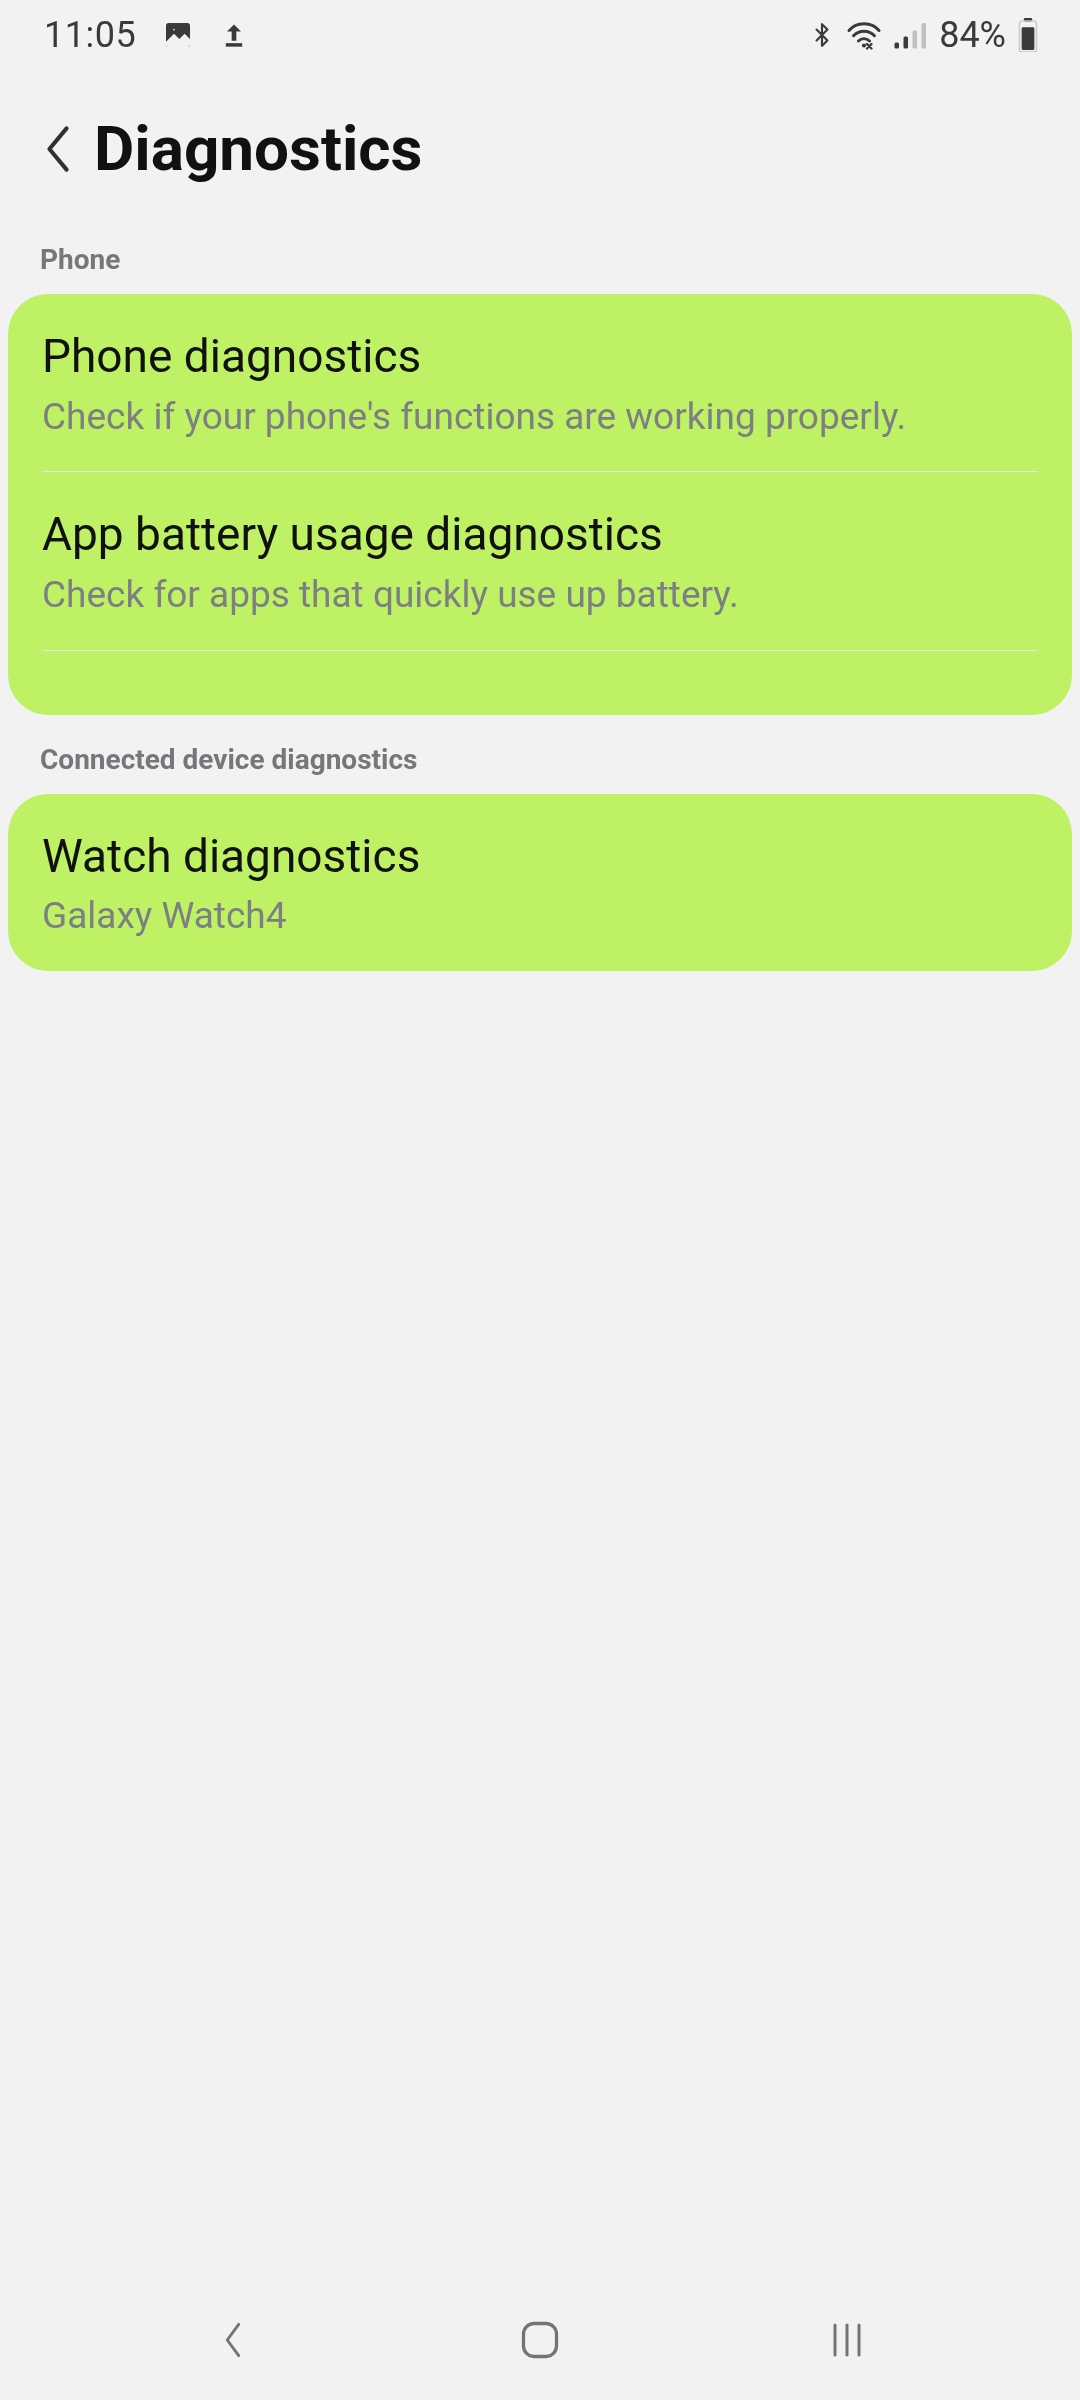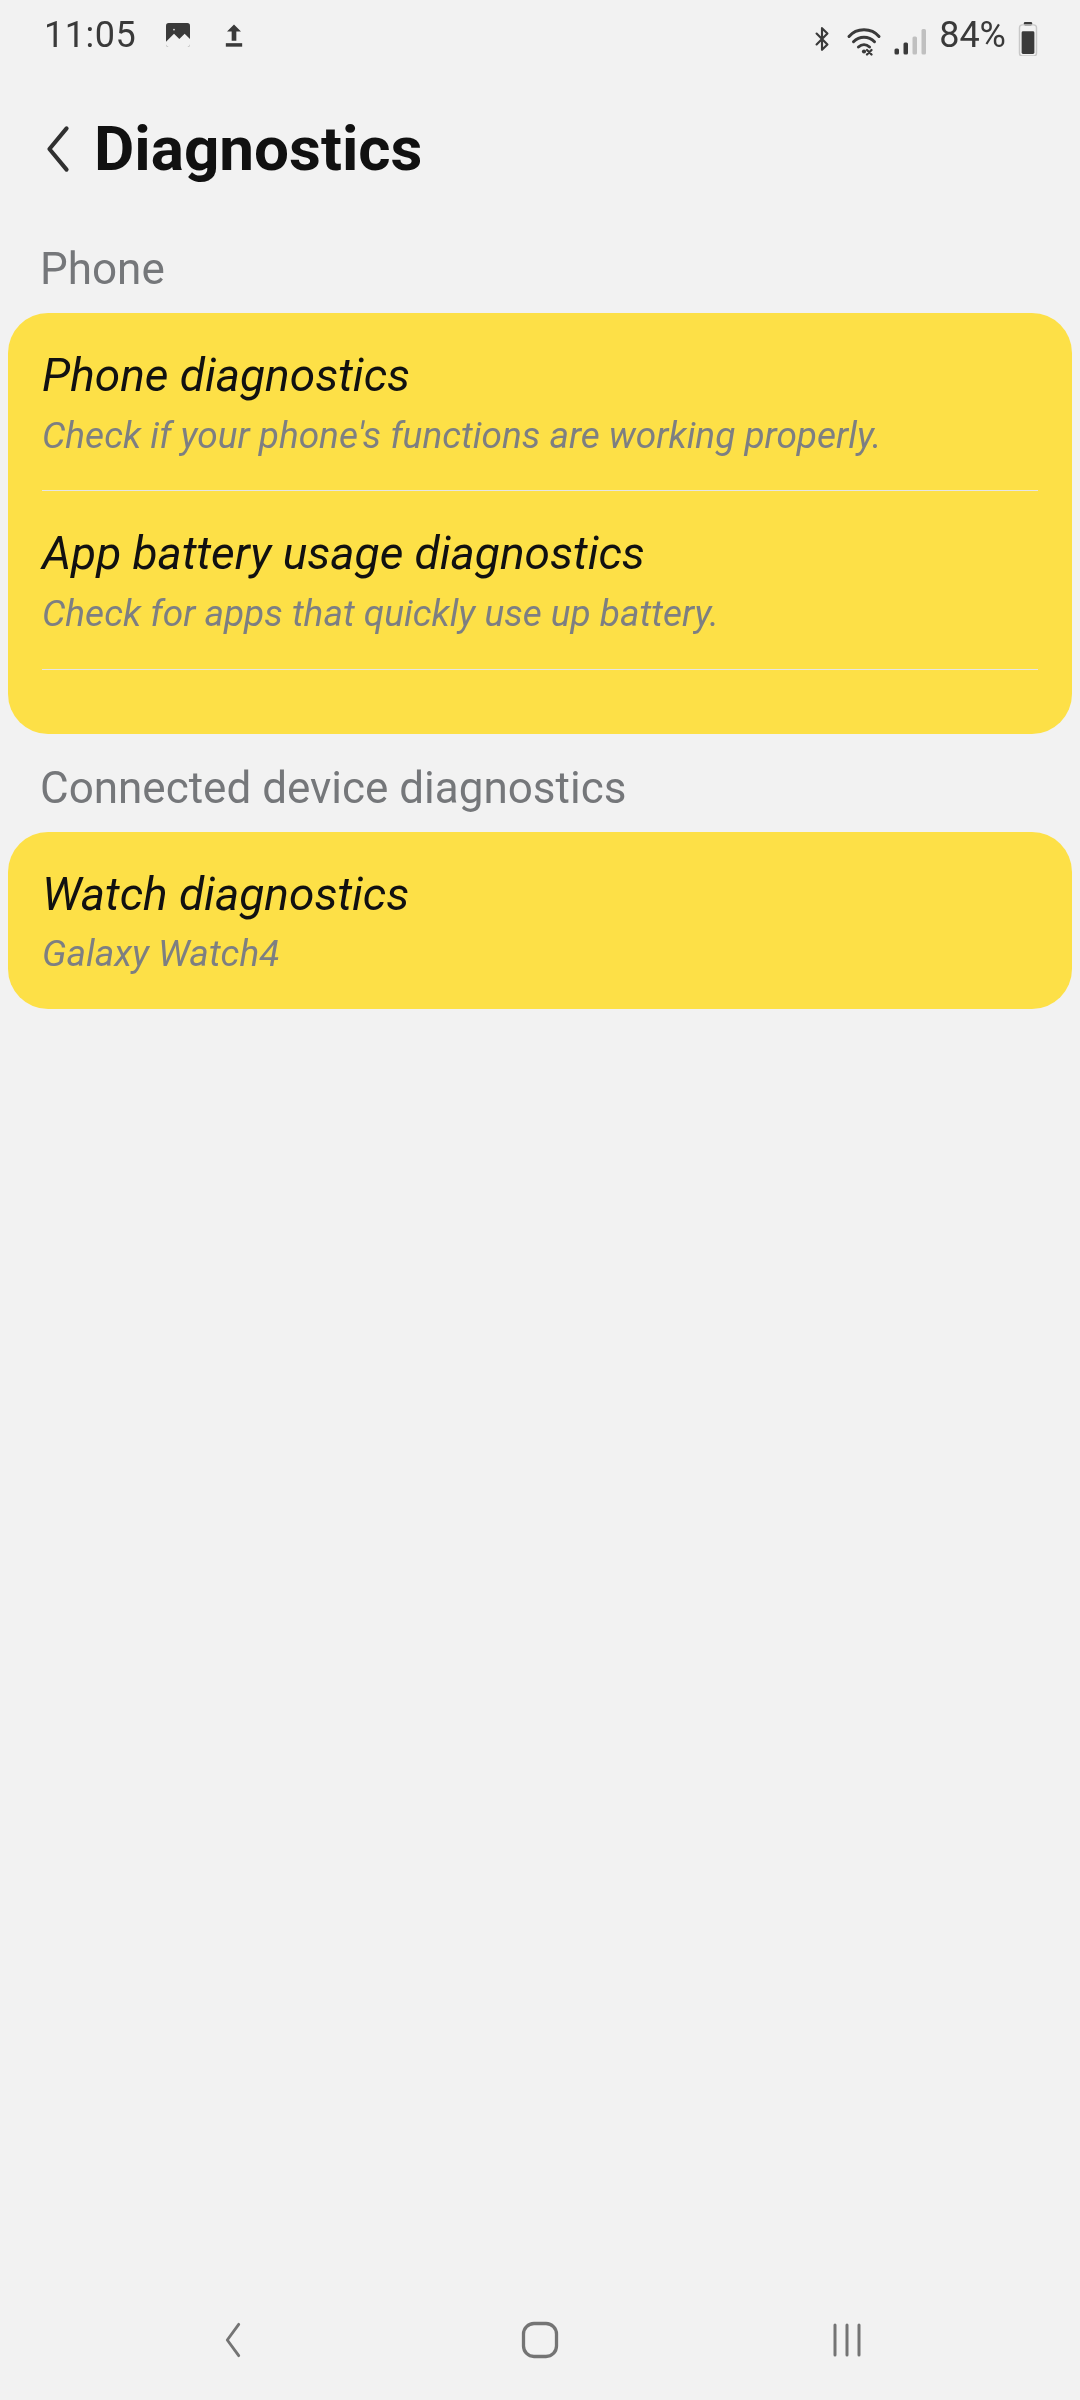--- a/index.html
+++ b/index.html
@@ -32,21 +32,21 @@
       font-size: 36px;
       color: #3a3a3a;
     }
     .status-left {
       display: flex;
       align-items: center;
       gap: 26px;
     }
     .status-right {
       display: flex;
-      align-items: flex-end;
+      align-items: center;
       gap: 10px;
     }
     .status-time {
       font-weight: 400;
       letter-spacing: 0.5px;
     }
     .battery-text {
       font-weight: 400;
     }
     .icon {
@@ -66,35 +66,34 @@
     }
     .back-btn {
       width: 40px;
       height: 60px;
       display: flex;
       align-items: center;
       justify-content: center;
     }
     
     .section-header {
-      font-size: 44px;
+      font-size: 28px;
       color: #75777a;
       padding: 8px 40px 18px 40px;
-      font-weight: 400;
+      font-weight: 700;
     }
     .section-header.second {
       padding-top: 28px;
       padding-bottom: 18px;
     }
     
     .card {
-      background: #fde047;
+      background: #bef264;
       border-radius: 40px;
       margin: 0 8px;
-      font-style: italic;
     }
     .item {
       padding: 34px 40px 30px 34px;
     }
     .item-title {
       font-size: 46px;
       font-weight: 400;
       color: #111;
       line-height: 1.25;
     }

